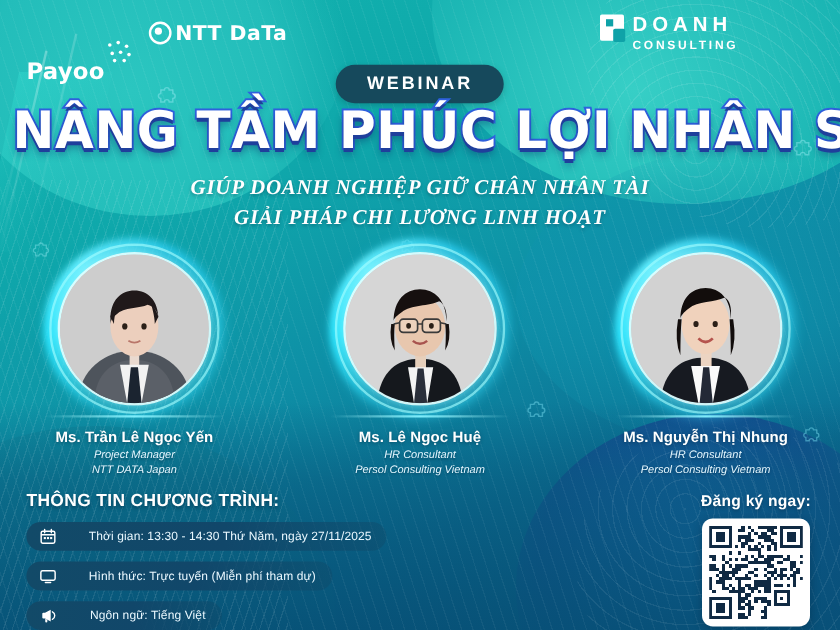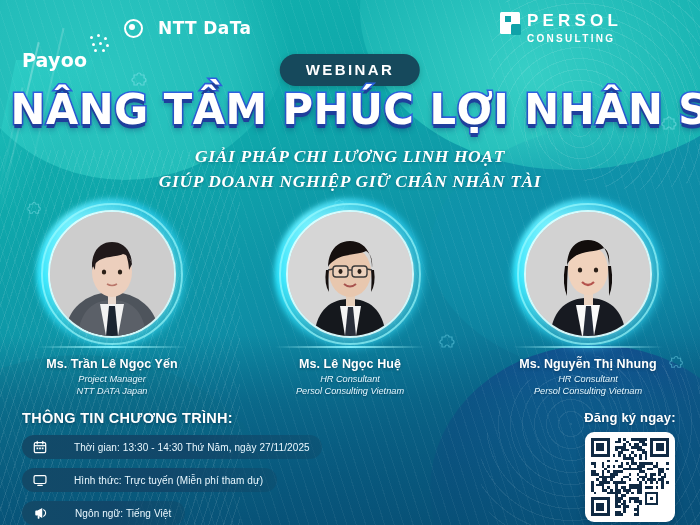--- a/index.html
+++ b/index.html
@@ -99,21 +99,21 @@
   .logo-payoo { position: absolute; left: 22px; top: 17px; display:flex; align-items:center; }
   .logo-payoo .word {
     color: #fff; font-size: 19px; font-weight: 700; letter-spacing: .2px;
     font-family: "DejaVu Sans", sans-serif;
     margin-top: 32px;
   }
   .logo-payoo .dots { position: relative; width: 26px; height: 20px; margin-left: 1px; }
   .logo-payoo .dots i {
     position: absolute; width: 3px; height: 3px; background: #fff; border-radius: 50%;
   }
-  .logo-ntt { position: absolute; left: 96px; top: 18px; display:flex; align-items:flex-end; gap:15px;padding-left:28px; }
+  .logo-ntt { position: absolute; left: 96px; top: 18px; display:flex; align-items:flex-start; gap:3px;padding-left:28px; }
   .ntt-mark {
     width: 19px; height: 19px; border-radius: 50%;
     border: 2.6px solid #fff; position: relative;
   }
   .ntt-mark::after {
     content:""; position:absolute; left: 3.2px; top: 2.6px;
     width: 6px; height: 6px; background:#fff; border-radius:50%;
   }
   .ntt-text {
     color:#fff; font-size: 17px; font-weight: 700; letter-spacing: .4px;
@@ -319,34 +319,34 @@
     </div>
 
     <div class="logo-ntt">
       <span class="ntt-mark"></span>
       <span class="ntt-text">NTT DaTa</span>
     </div>
 
     <div class="logo-persol">
       <span class="persol-mark"></span>
       <span class="persol-words">
-        <span class="persol-main">PERSOL</span>
+        <span class="persol-main">DOANH</span>
         <span class="persol-sub">CONSULTING</span>
       </span>
     </div>
 
   </div>
 
   <div class="webinar-badge">WEBINAR</div>
 
   <div class="title">NÂNG TẦM PHÚC LỢI NHÂN SỰ</div>
 
   <div class="subtitle">
+    <div>GIÚP DOANH NGHIỆP GIỮ CHÂN NHÂN TÀI</div>
     <div>GIẢI PHÁP CHI LƯƠNG LINH HOẠT</div>
-    <div>GIÚP DOANH NGHIỆP GIỮ CHÂN NHÂN TÀI</div>
   </div>
 
   <div class="speakers">
 
     <div class="speaker sp1">
       <div class="photo-wrap">
         <div class="ring-glow"></div>
         <div class="ring-outer"></div>
         <div class="ring-inner"></div>
         <div class="photo">

